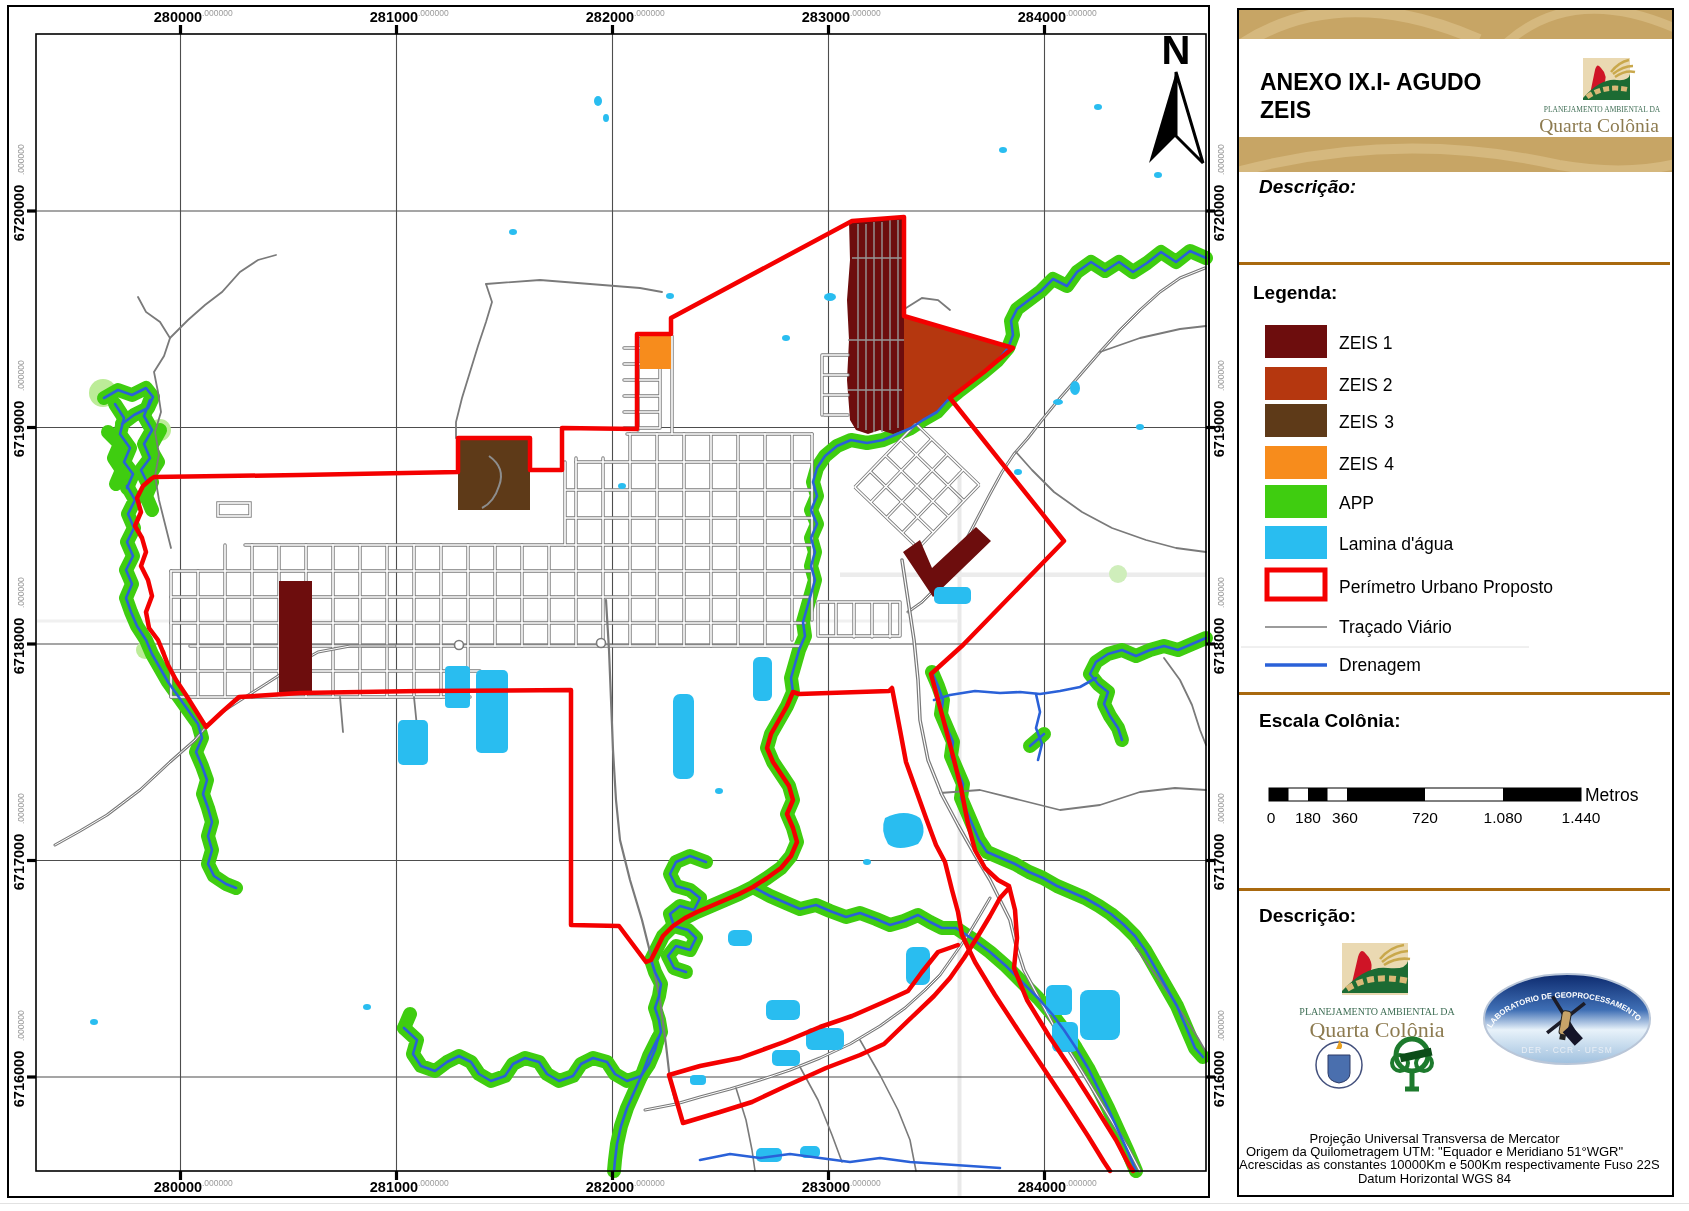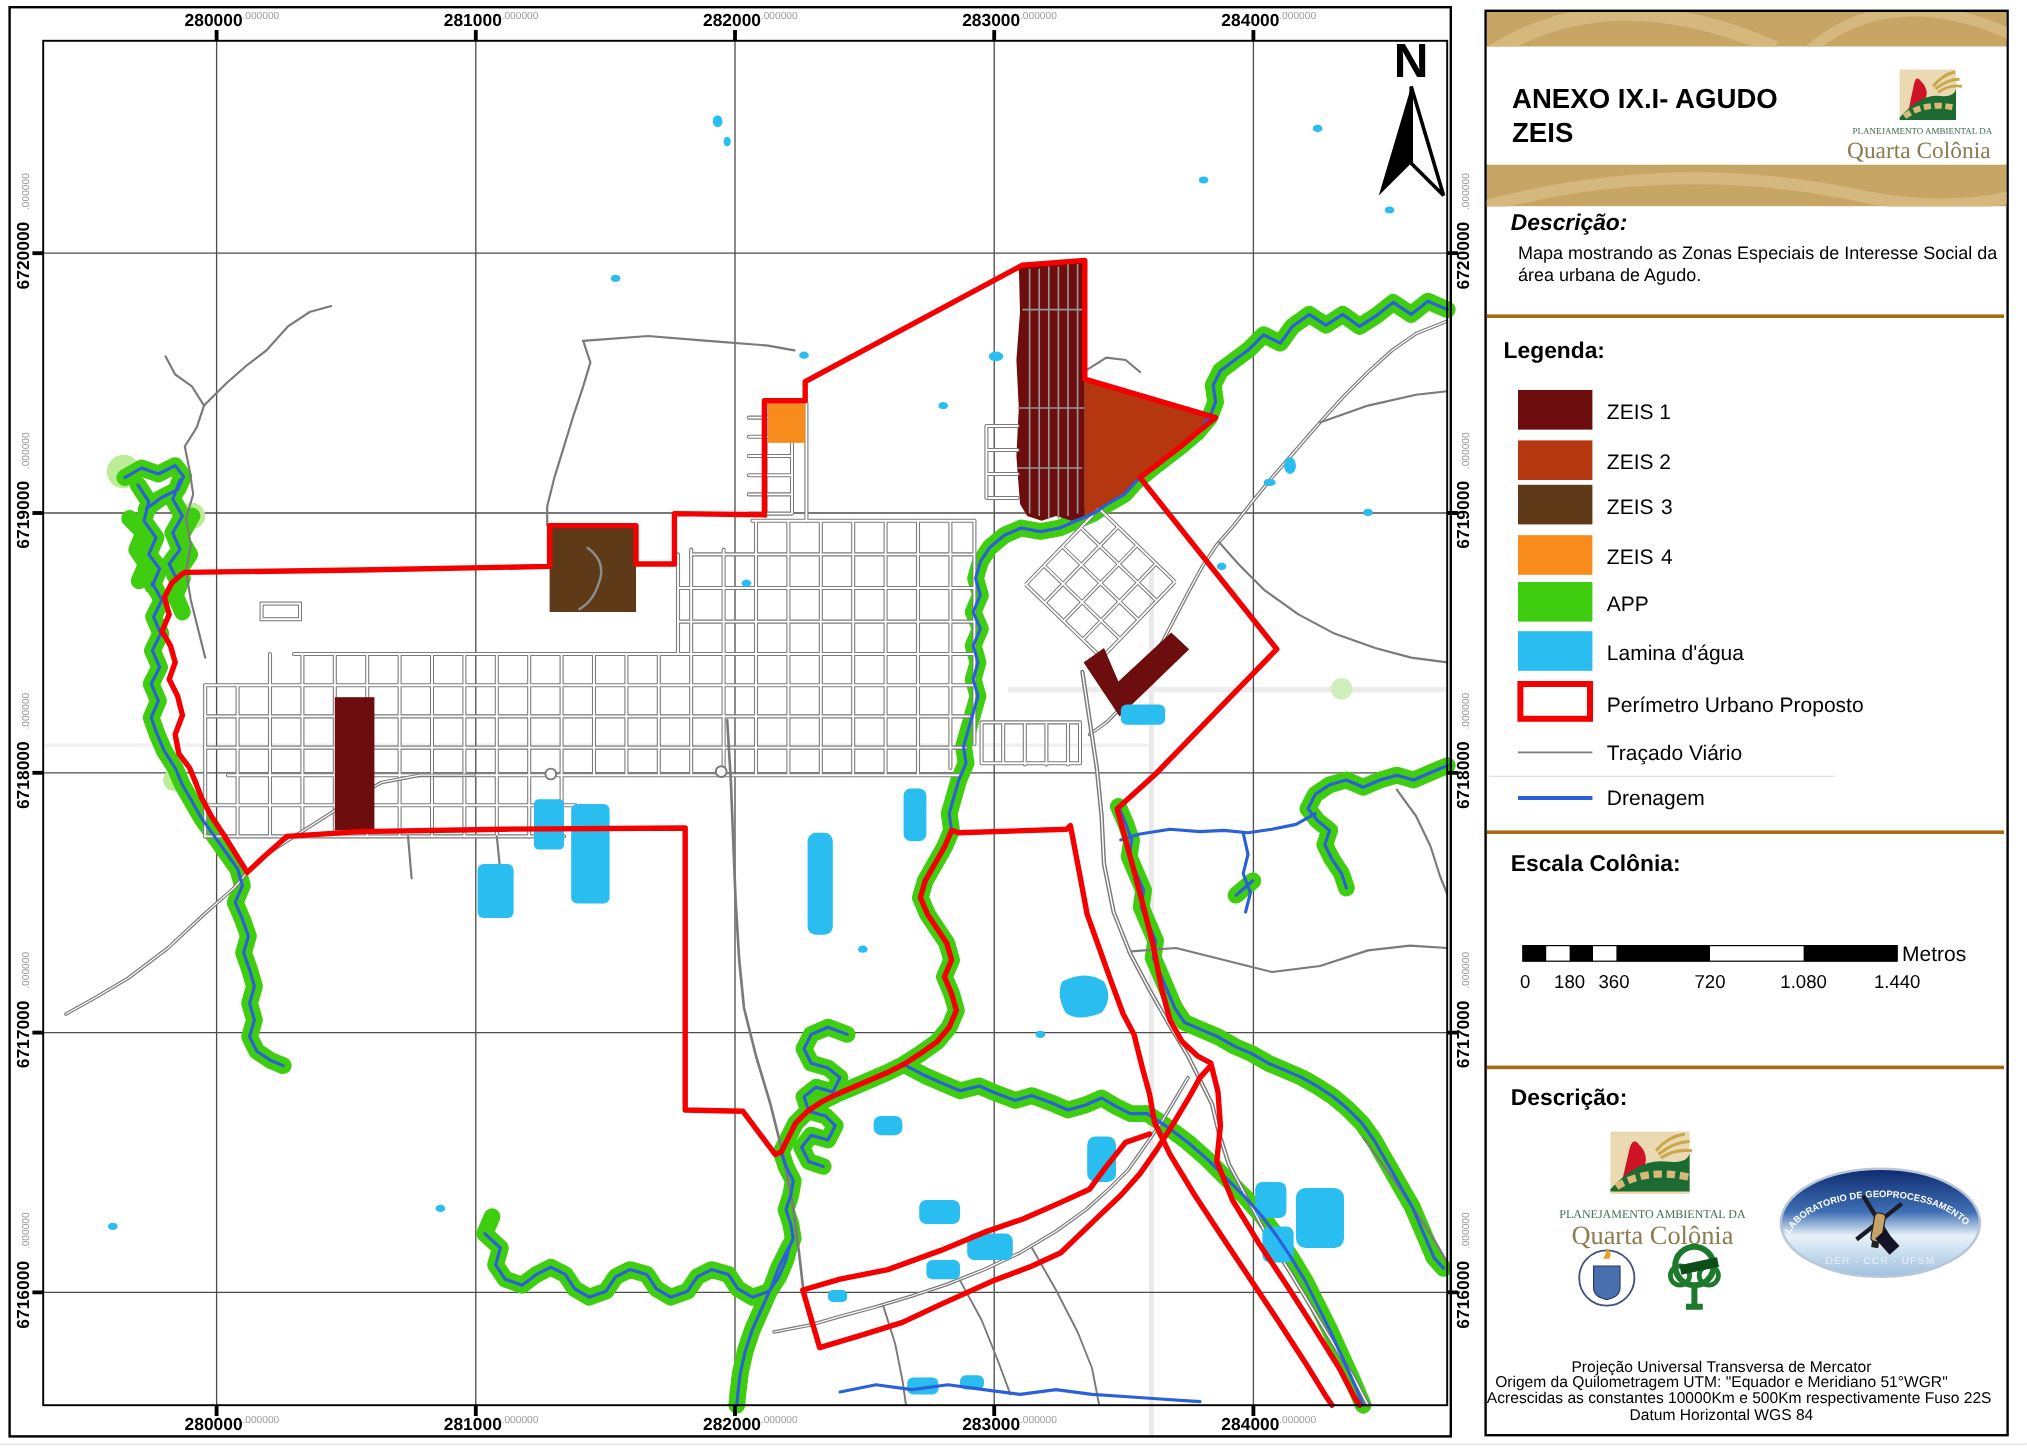--- a/index.html
+++ b/index.html
@@ -353,21 +353,20 @@
     <text x="130" y="82" font-size="19.5" text-anchor="middle" fill="#8d7b50" font-family="Liberation Serif,serif">Quarta Colônia</text>
   </svg>
 
   <svg class="abs" style="left:0;top:127px" width="433" height="35" viewBox="0 0 433 35">
     <rect width="433" height="35" fill="#c7a565"></rect>
     <path d="M-20,40 Q150,-10 320,28 Q400,42 460,20" stroke="#d5b87e" stroke-width="10" fill="none"></path>
   </svg>
 
   <div class="abs h2" style="left:20px;top:166px;font-style:italic;">Descrição:</div>
 
-  <div class="abs" style="left:26px;top:193px;width:404px;font-size:15px;line-height:18px;color:#000;">Mapa mostrando as Zonas Especiais de Interesse Social da área urbana de Agudo.</div>
 
   <div class="abs" style="left:0px;top:252px;width:431px;height:3px;background:#a9690f;"></div>
 
   <div class="abs h2" style="left:14px;top:272px;">Legenda:</div>
 
   <svg class="abs" style="left:0;top:300px" width="433" height="390" viewBox="0 0 433 390">
 
     <rect x="26" y="15" width="62" height="33" fill="#6d0d0d"></rect>
     <text x="100" y="39" font-size="17.5">ZEIS 1</text>
 

